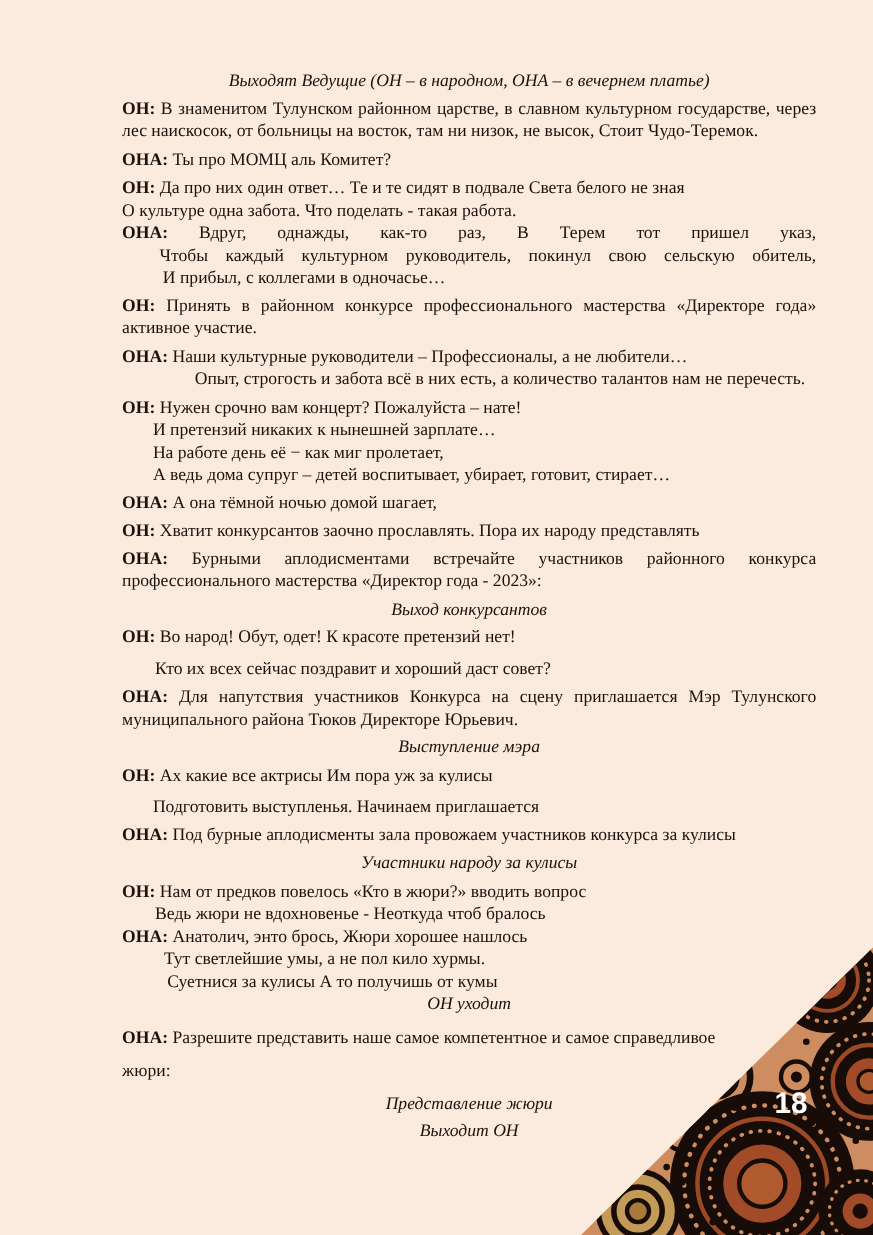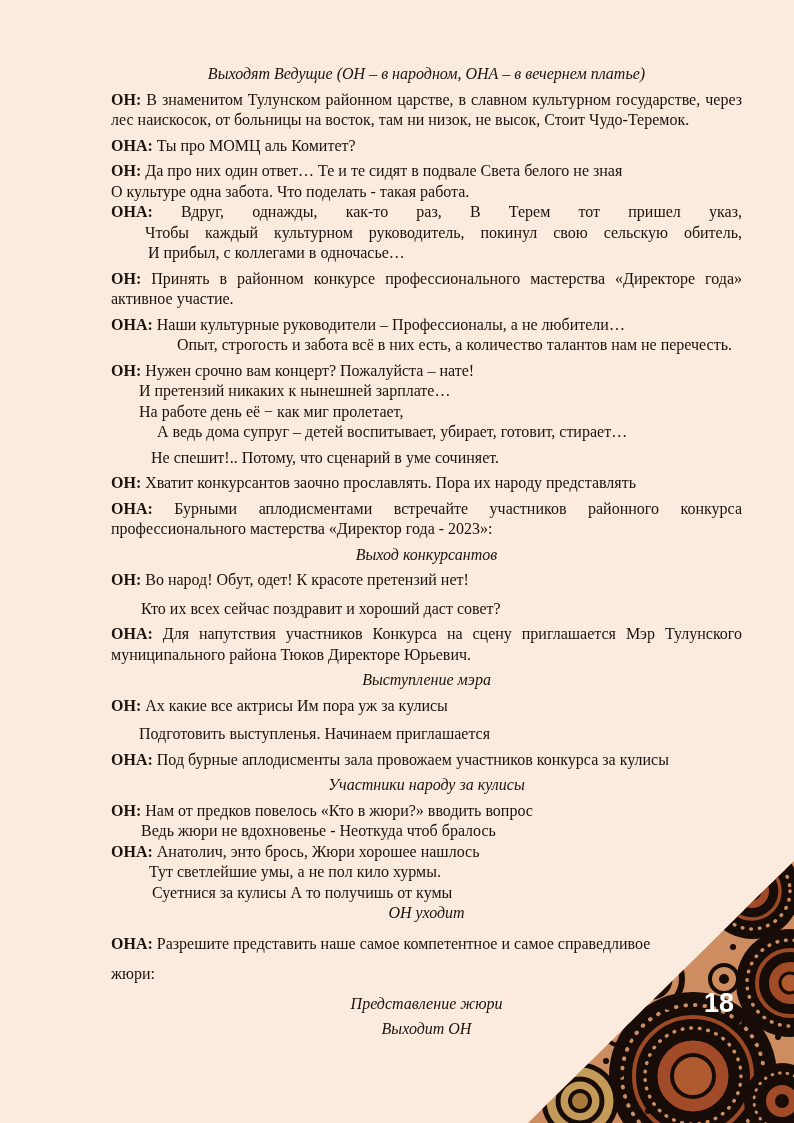--- a/index.html
+++ b/index.html
@@ -80,24 +80,24 @@
         <div class="line">активное участие.</div>
       </div>
       <div class="block speech">
         <div class="line"><b class="speaker">ОНА:</b> Наши культурные руководители – Профессионалы, а не любители…</div>
         <div class="line" style="margin-left: 56px; text-align: center;">Опыт, строгость и забота всё в них есть, а количество талантов нам не перечесть.</div>
       </div>
       <div class="block speech">
         <div class="line"><b class="speaker">ОН:</b> Нужен срочно вам концерт? Пожалуйста – нате!</div>
         <div class="line" style="margin-left: 28px;">И претензий никаких к нынешней зарплате…</div>
         <div class="line" style="margin-left: 28px;">На работе день её − как миг пролетает,</div>
-        <div class="line" style="margin-left: 46px;">А ведь дома супруг – детей воспитывает, убирает, готовит, стирает…</div>
-      </div>
-      <div class="block speech">
-        <div class="line" style="margin-left: 40px;">Не спешит!.. Потому, что сценарий в уме сочиняет.</div>
+        <div class="line" style="margin-left: 28px;">А ведь дома супруг – детей воспитывает, убирает, готовит, стирает…</div>
+      </div>
+      <div class="block speech">
+        <div class="line"><b class="speaker">ОНА:</b> А она тёмной ночью домой шагает,</div>
       </div>
       <div class="block speech">
         <div class="line"><b class="speaker">ОН:</b> Хватит конкурсантов заочно прославлять. Пора их народу представлять</div>
       </div>
       <div class="block speech">
         <div class="line stretch"><b class="speaker">ОНА:</b> Бурными аплодисментами встречайте участников районного конкурса</div>
         <div class="line">профессионального мастерства «Директор года - 2023»:</div>
       </div>
       <div class="block stage">Выход конкурсантов</div>
       <div class="block speech">

